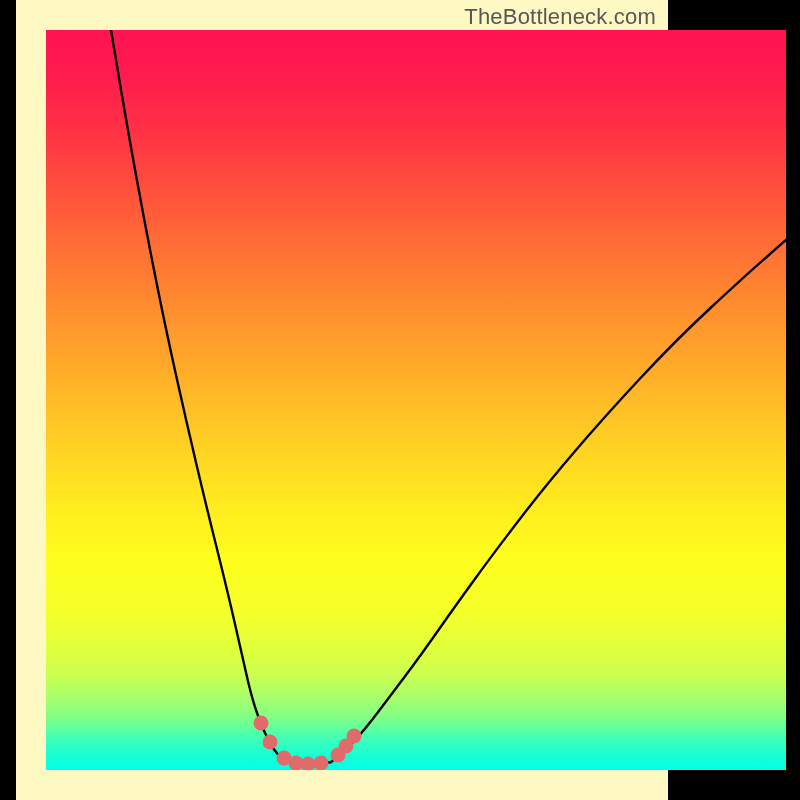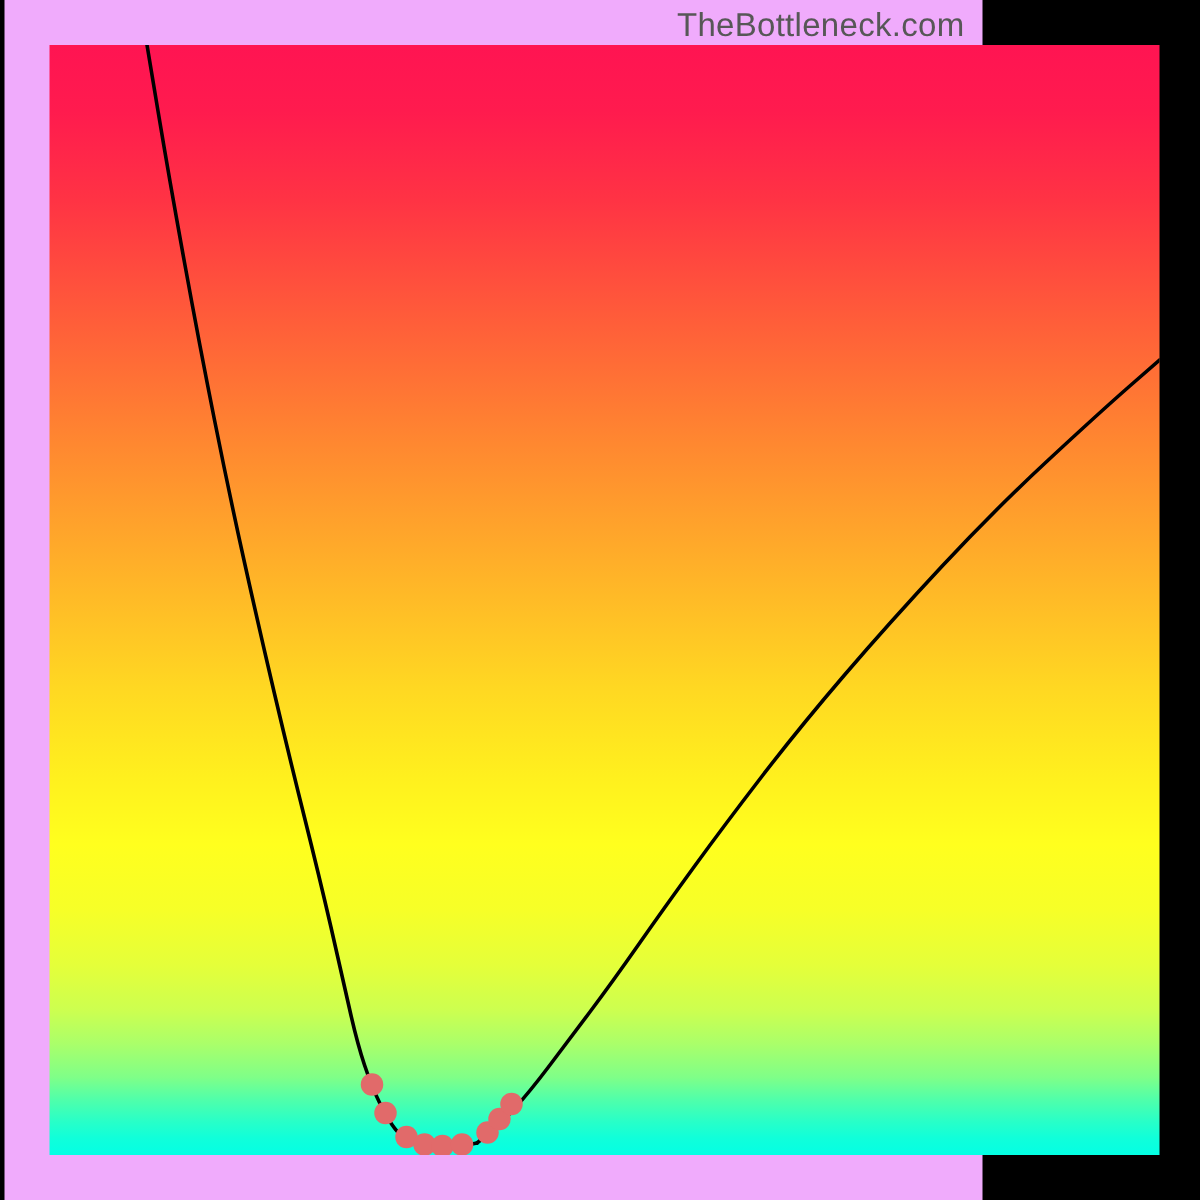--- a/index.html
+++ b/index.html
@@ -6,25 +6,25 @@
     margin: 0;
     padding: 0;
     width: 800px;
     height: 800px;
     background: #000;
     overflow: hidden;
     font-family: Arial, Helvetica, sans-serif;
   }
   .frame {
     position: absolute;
-    left: 3px;
+    left: 16px;
     top: 0;
     width: 652px;
     height: 800px;
-    background: #f0abfc;
+    background: #fef9c3;
   }
   .watermark {
     position: absolute;
     top: 4px;
     right: 12px;
     color: #575757;
     font-size: 22px;
     font-weight: 400;
     letter-spacing: 0.2px;
   }

